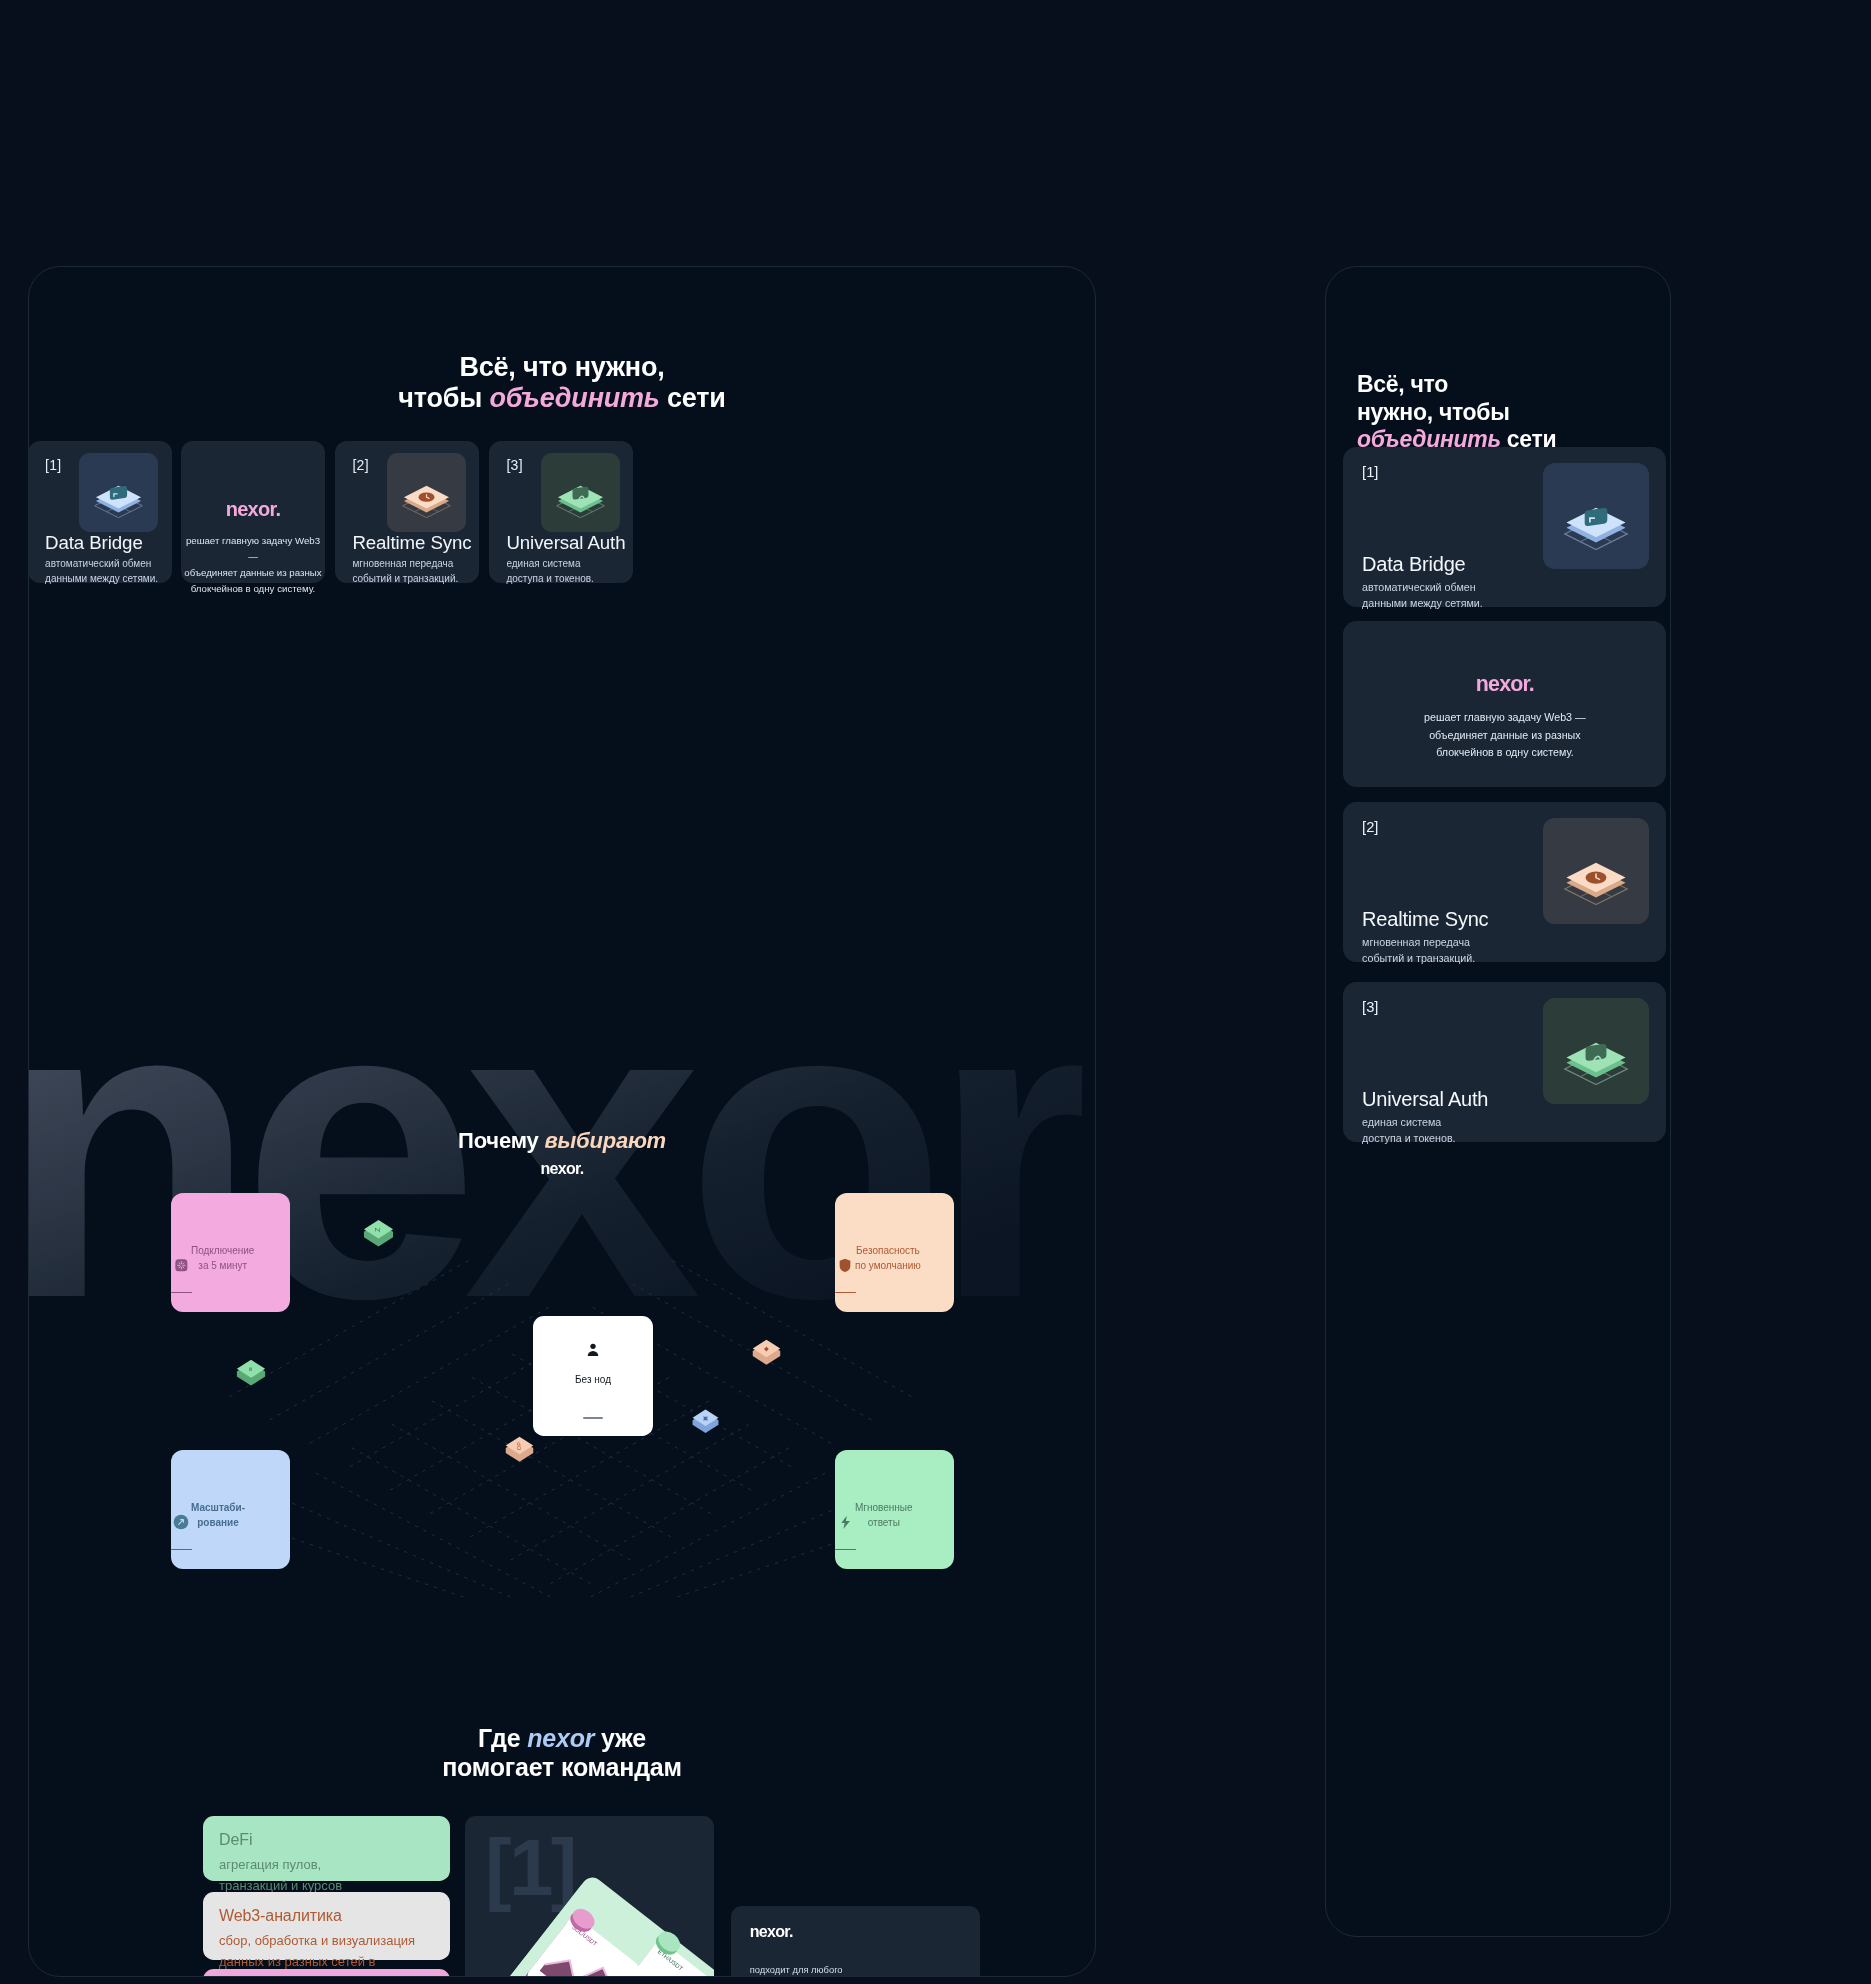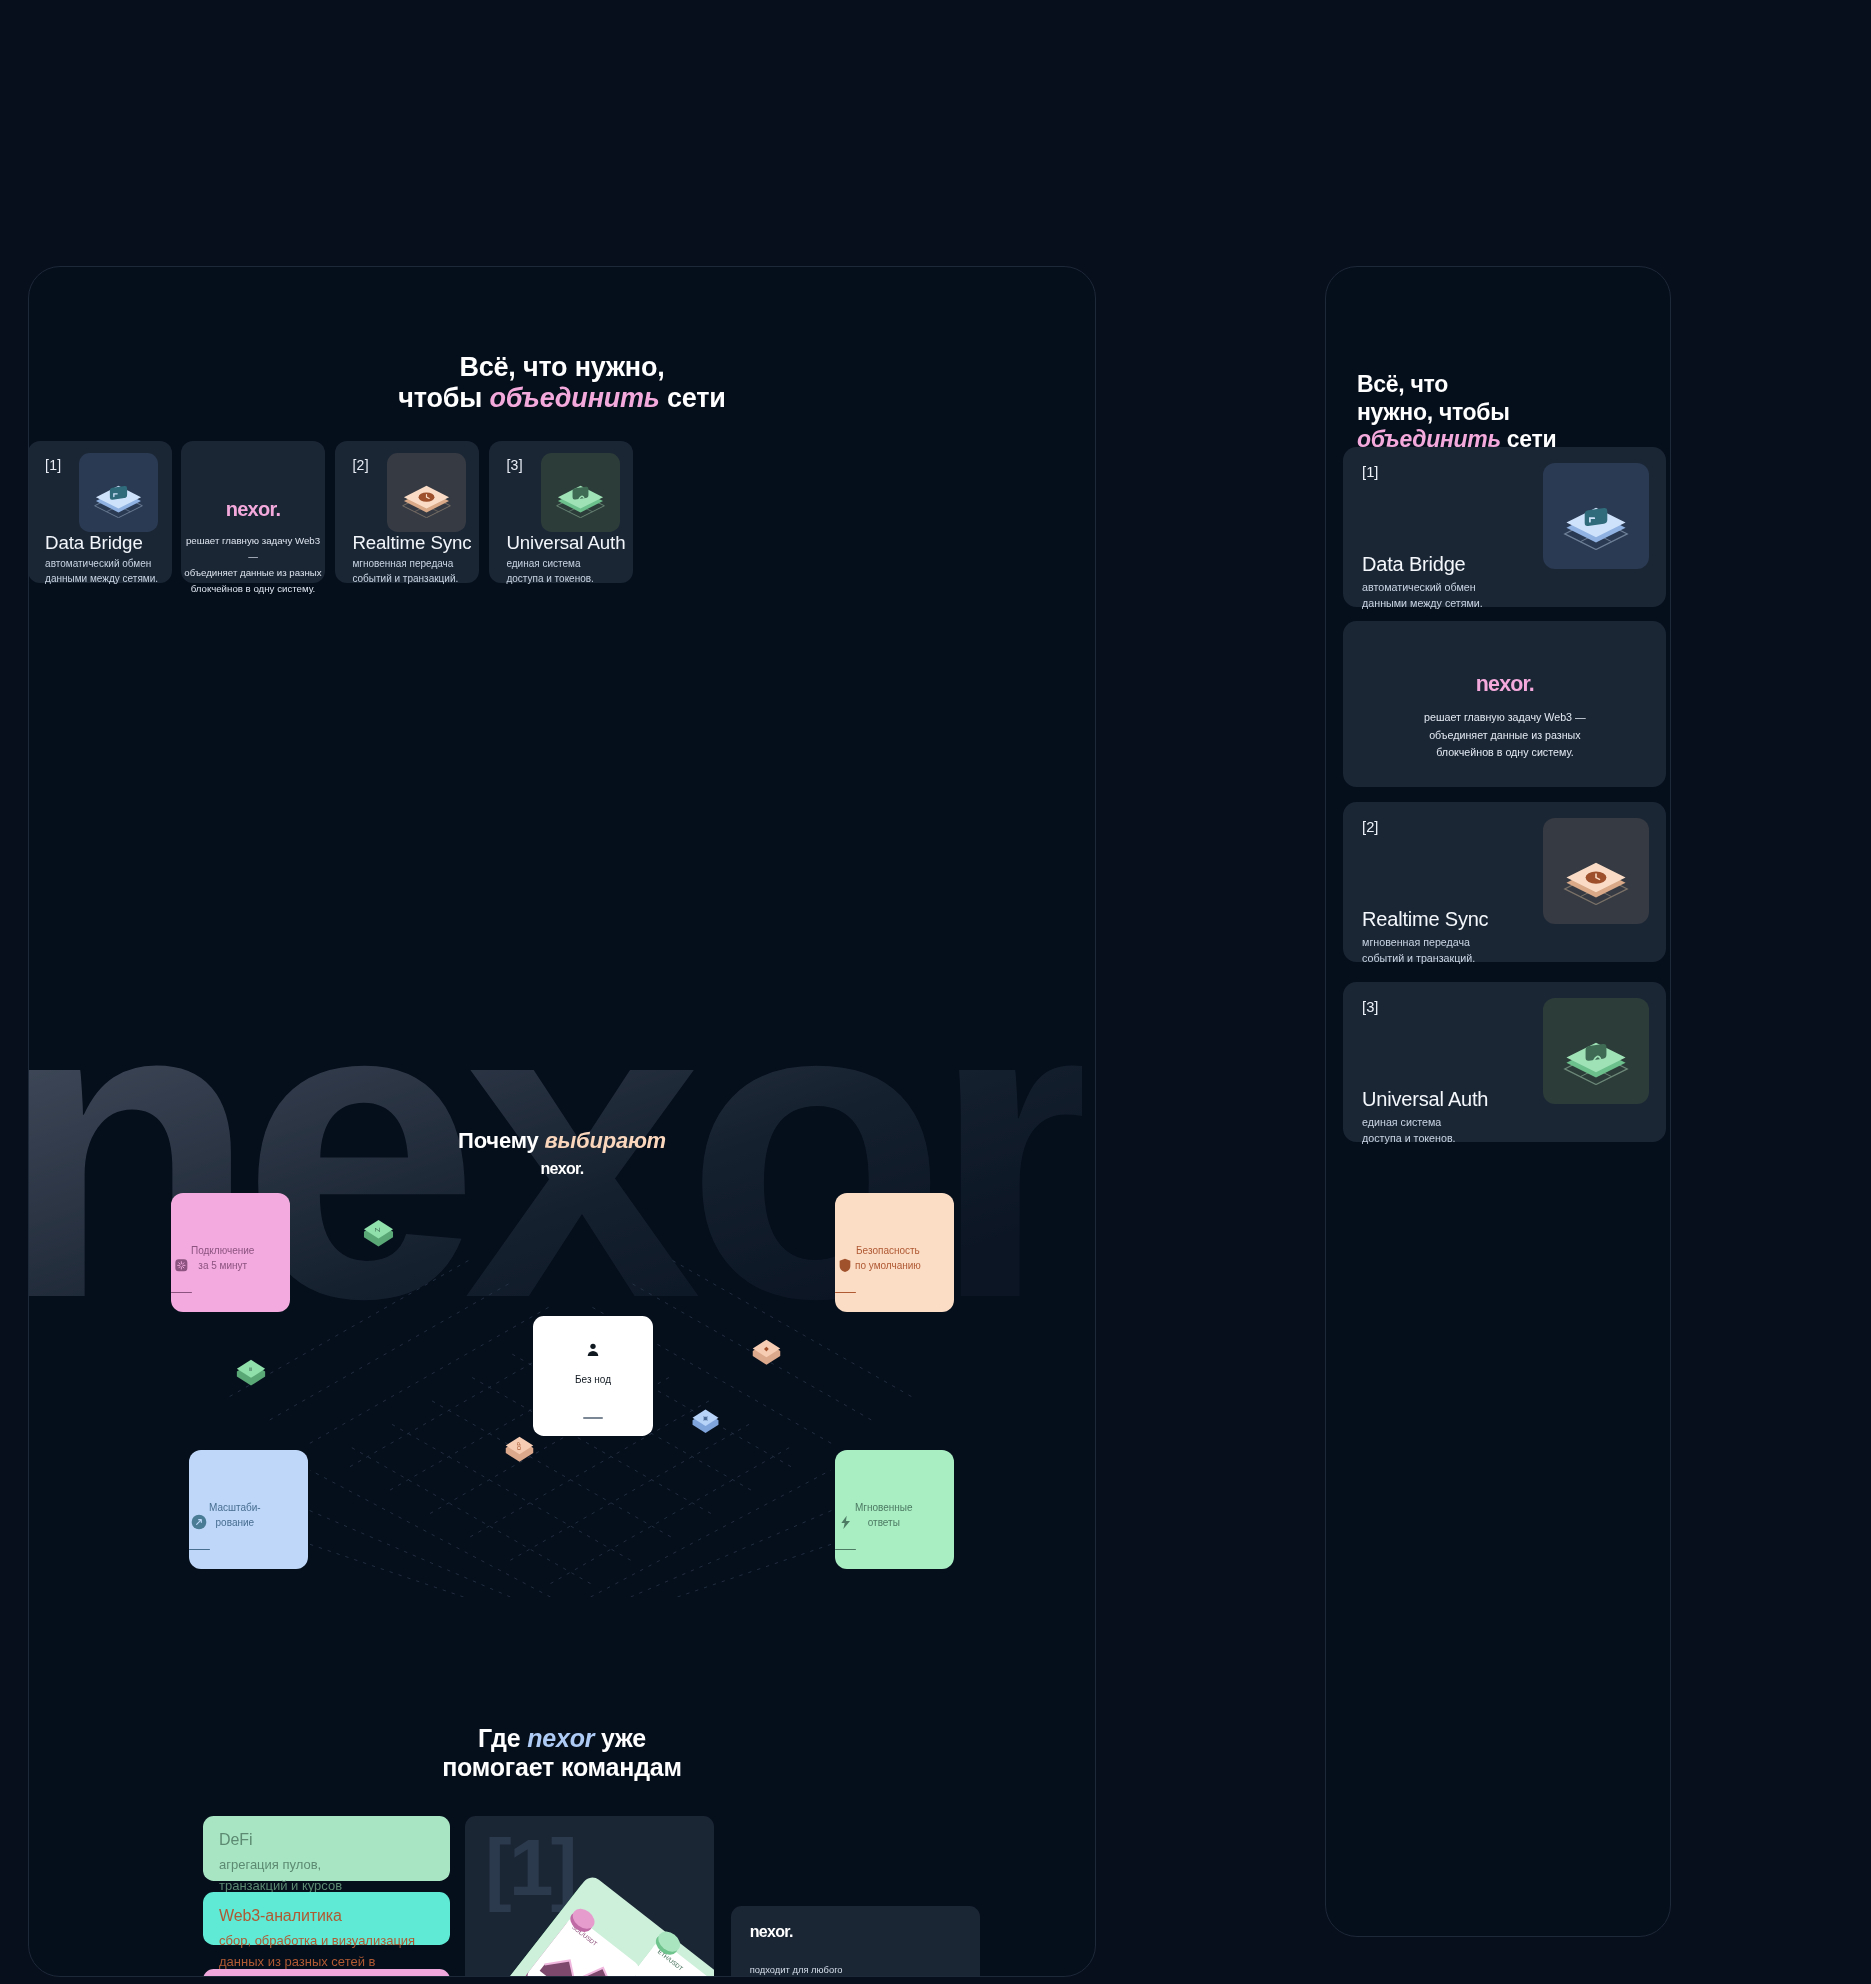--- a/index.html
+++ b/index.html
@@ -306,21 +306,21 @@
           <path d="M9 1 L17 4 v8 c0 5-4 8-8 9 -4-1-8-4-8-9 V4 Z" fill="#a0522d"></path>
         </svg>
     </span>
     <span class="mini-label" style="color:#b05a34;">
       <span>Безопасность</span><br>
       <span>по умолчанию</span>
     </span>
     <span class="mini-dash" style="background:#b05a34;"></span>
   </div>
 
-  <div class="mini-card" style="left:160px;top:1183px;background:#bfd8fa;">
+  <div class="mini-card" style="left:142px;top:1183px;background:#bfd8fa;font-weight:bold;">
     <span class="mini-ico">
       <svg width="16" height="16" viewBox="0 0 24 24">
           <circle cx="12" cy="12" r="11" fill="#4a7c96"></circle>
           <g stroke="#bfd8fa" stroke-width="1.7" stroke-linecap="round">
             <path d="M8.5 15.5 L15.5 8.5M15.5 8.5h-4M15.5 8.5v4"></path>
           </g>
         </svg>
     </span>
     <span class="mini-label" style="color:#476d8f;">
       <span>Масштаби-</span><br>
@@ -350,21 +350,21 @@
   </div>
 
   <div class="use-card" style="top:1549px;height:65px;background:#a8e6c3;">
     <div class="use-title" style="color:#5c8a72;">DeFi</div>
     <div class="use-desc" style="color:#5c8a72;">
       <span>агрегация пулов,</span><br>
       <span>транзакций и курсов</span>
     </div>
   </div>
 
-  <div class="use-card" style="top:1625px;height:53px;background:#5eead4;">
+  <div class="use-card" style="top:1625px;height:68px;background:#e5e5e5;">
     <div class="use-title" style="color:#b05a34;">Web3-аналитика</div>
     <div class="use-desc" style="color:#b05a34;">
       <span>сбор, обработка и визуализация</span><br>
       <span>данных из разных сетей в реальном</span>
     </div>
   </div>
 
   <div class="use-card" style="top:1702px;height:65px;background:#f0a8dc;">
     
     

